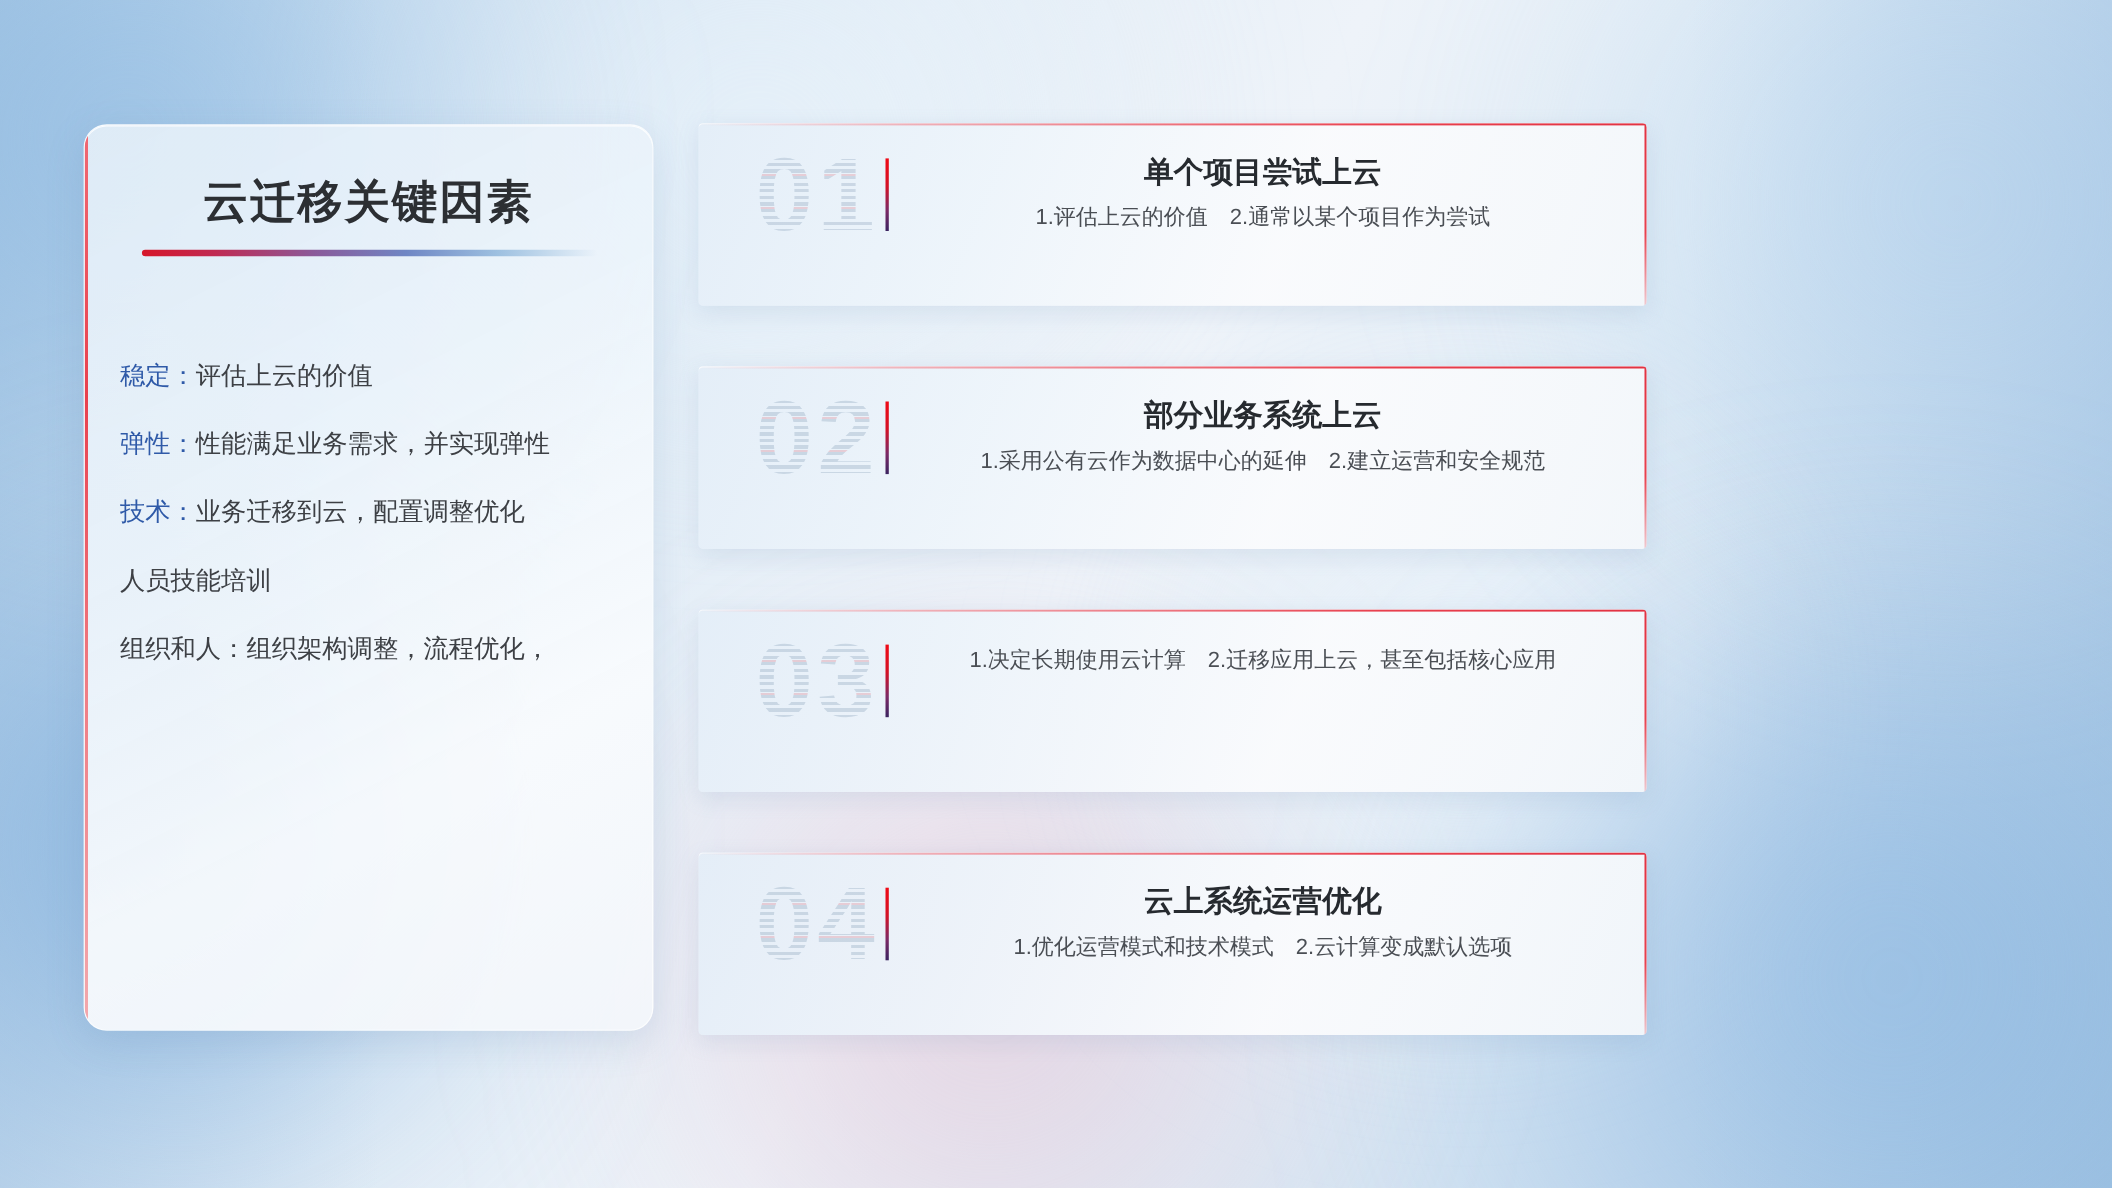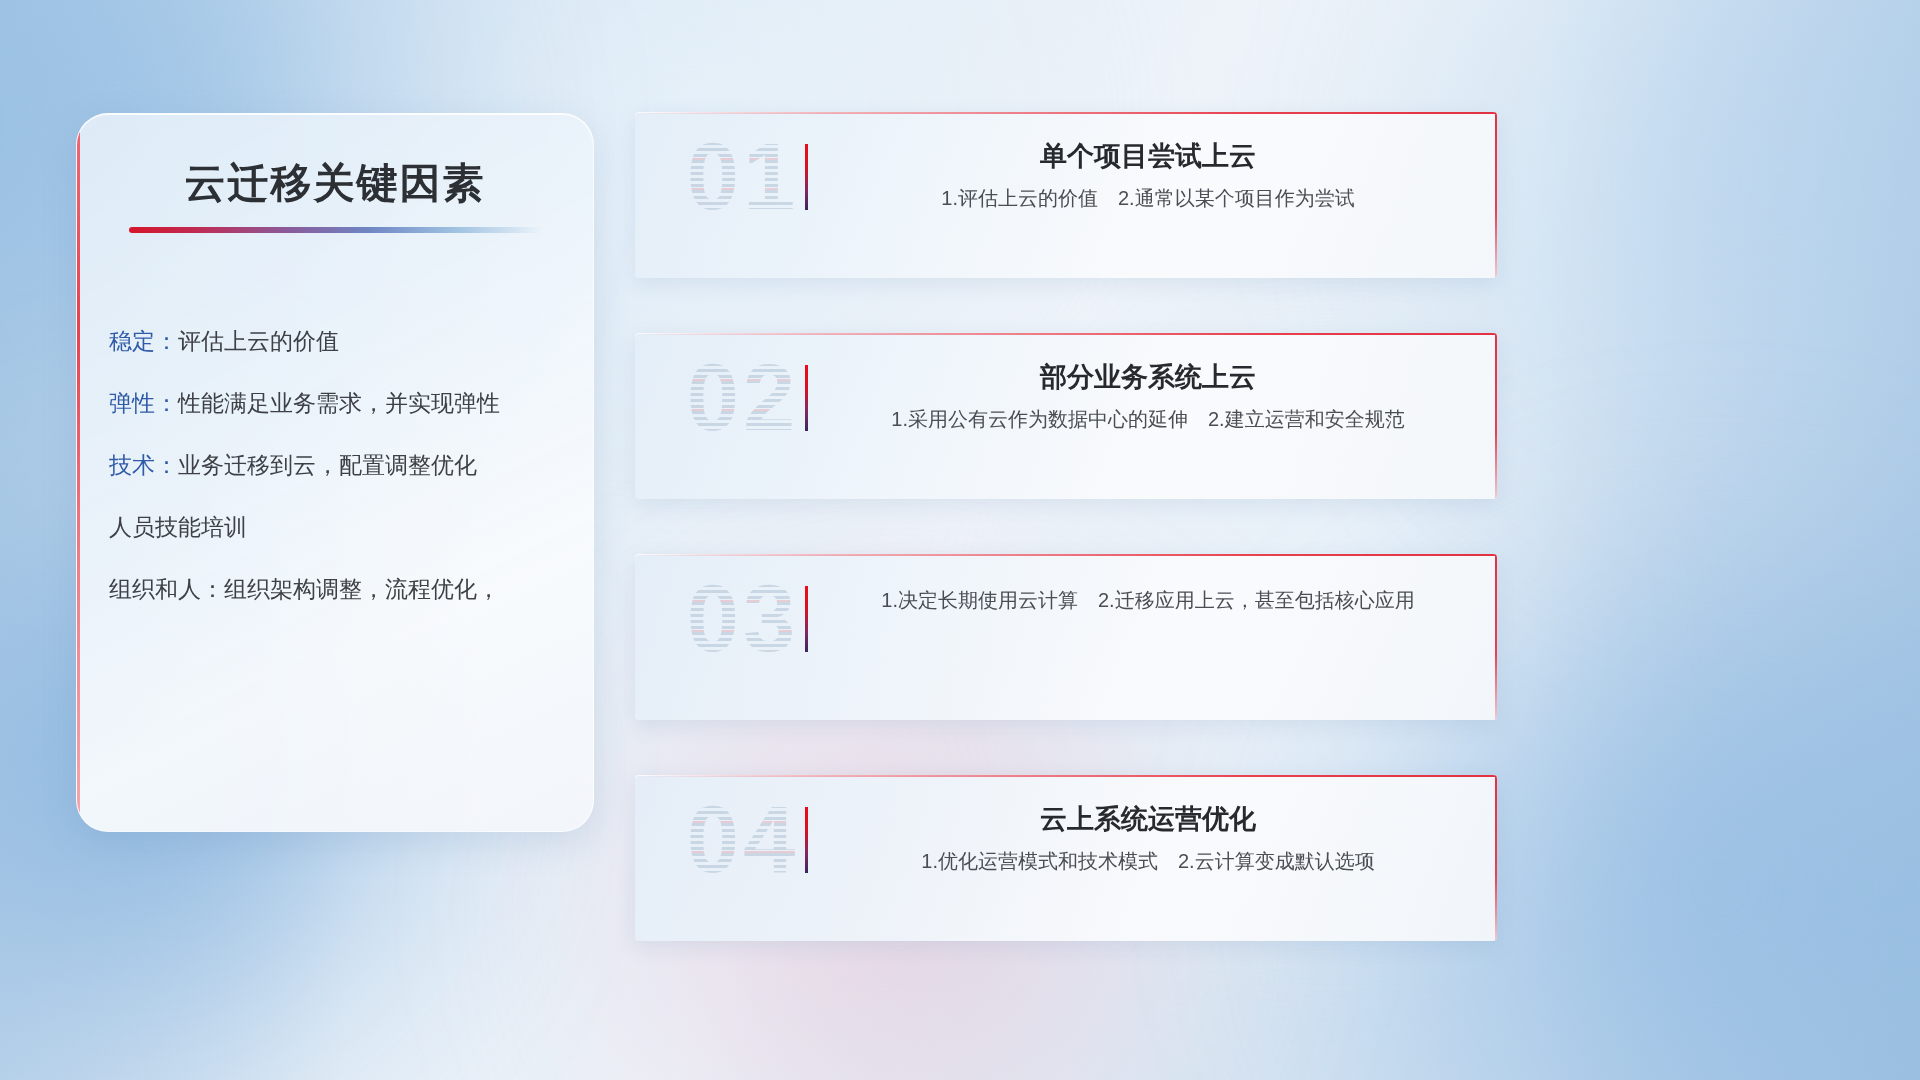--- a/index.html
+++ b/index.html
@@ -41,22 +41,22 @@
     background:radial-gradient(circle at 50% 50%, rgba(240,245,251,.8), rgba(240,245,251,0) 70%); }
   .bg-vig { position:absolute; inset:0;
     background:linear-gradient(90deg, rgba(120,168,214,.30) 0%, rgba(255,255,255,0) 18%,
       rgba(255,255,255,0) 80%, rgba(120,168,214,.26) 100%); }
 
   
   .stage { position:absolute; inset:0; }
 
   
   .panel {
-    position:absolute; left:76px; top:113px; width:518px; height:719px;
-    border-radius:32px;
+    position:absolute; left:76px; top:113px; width:518px; height:824px;
+    border-radius:21px;
     background:linear-gradient(154deg,
       rgba(227,238,248,.92) 0%,
       rgba(238,245,251,.90) 38%,
       rgba(249,251,253,.93) 70%,
       rgba(243,246,250,.93) 100%);
     border:1px solid rgba(255,255,255,.75);
     box-shadow:0 10px 34px rgba(92,132,176,.18), inset 0 1px 0 rgba(255,255,255,.85);
     overflow:hidden;
   }
   .panel::before{

